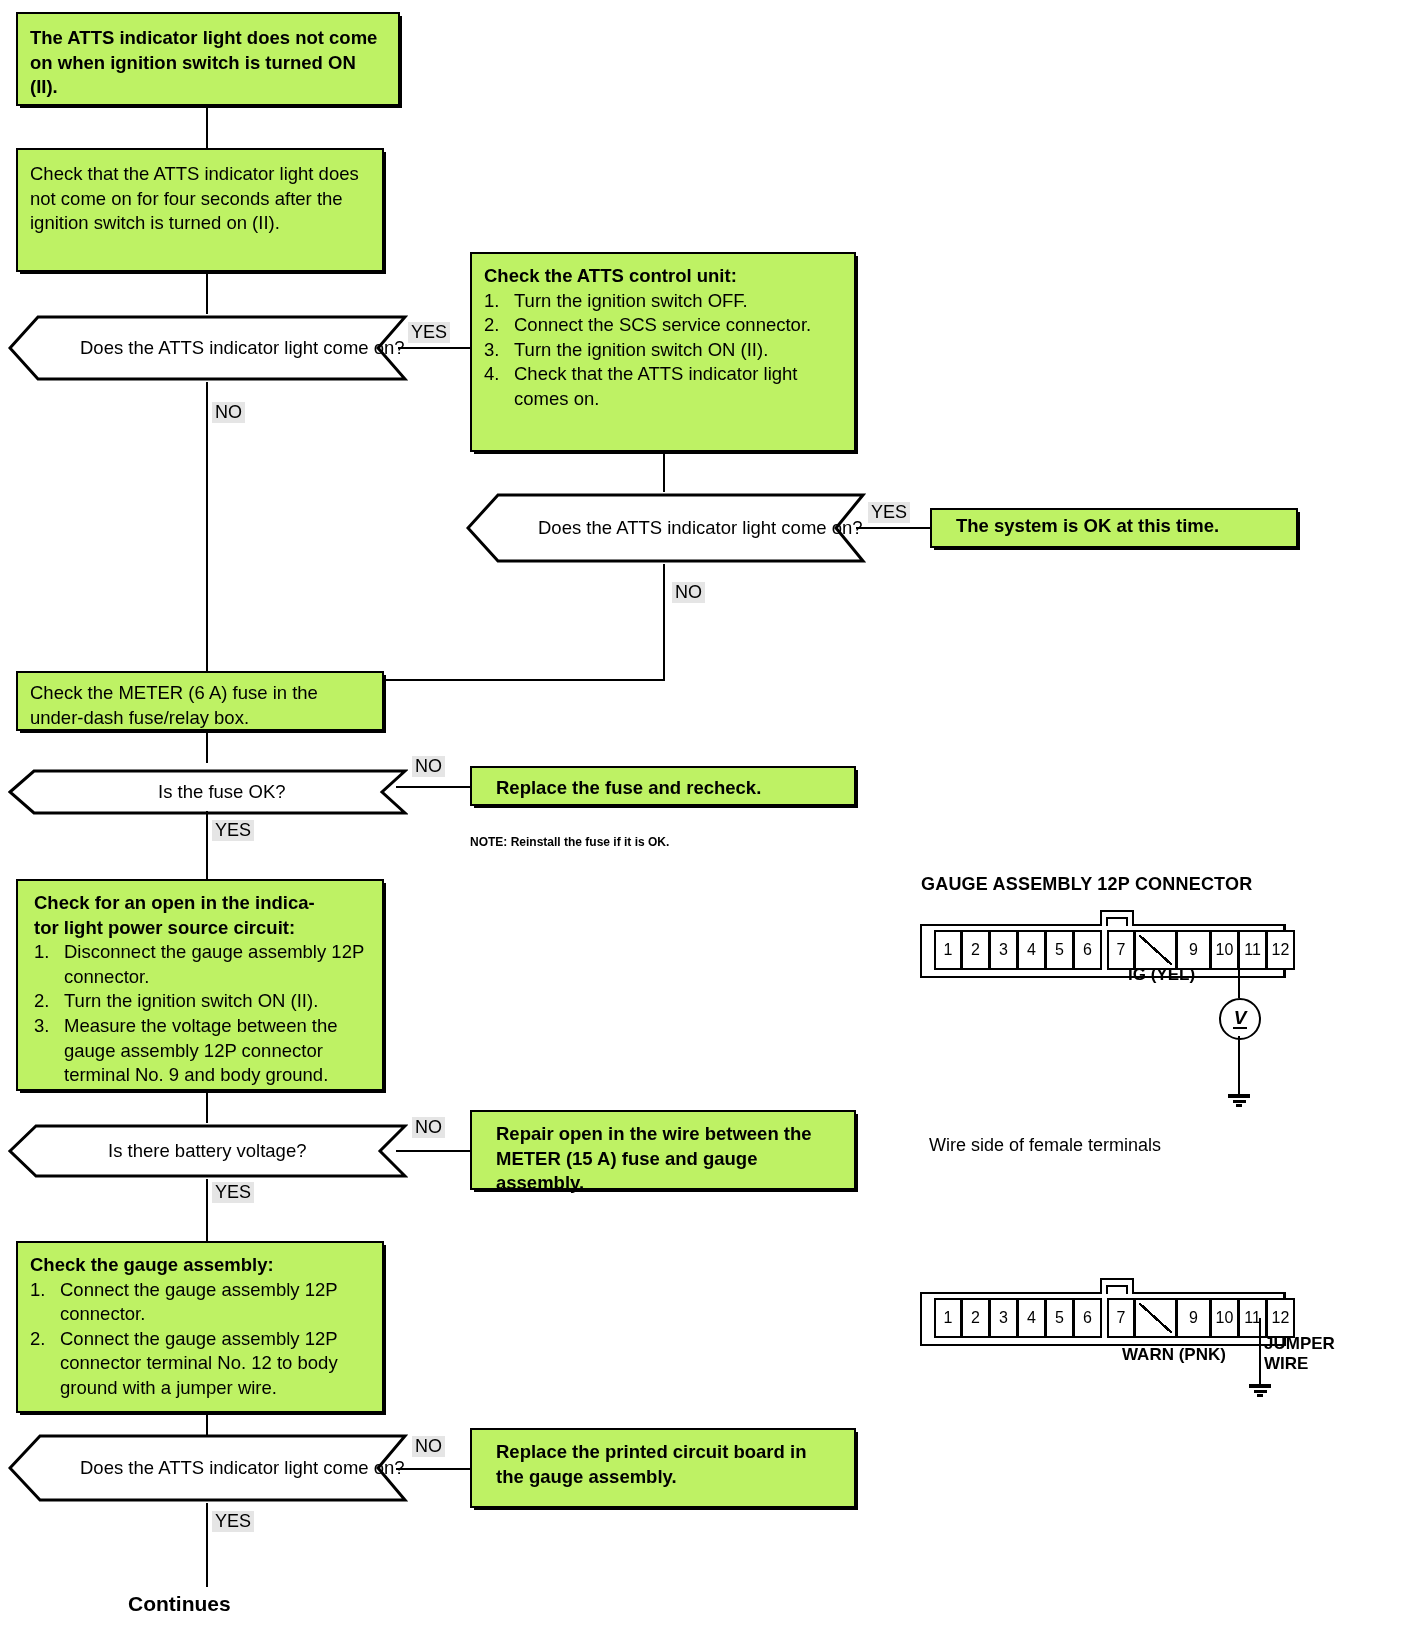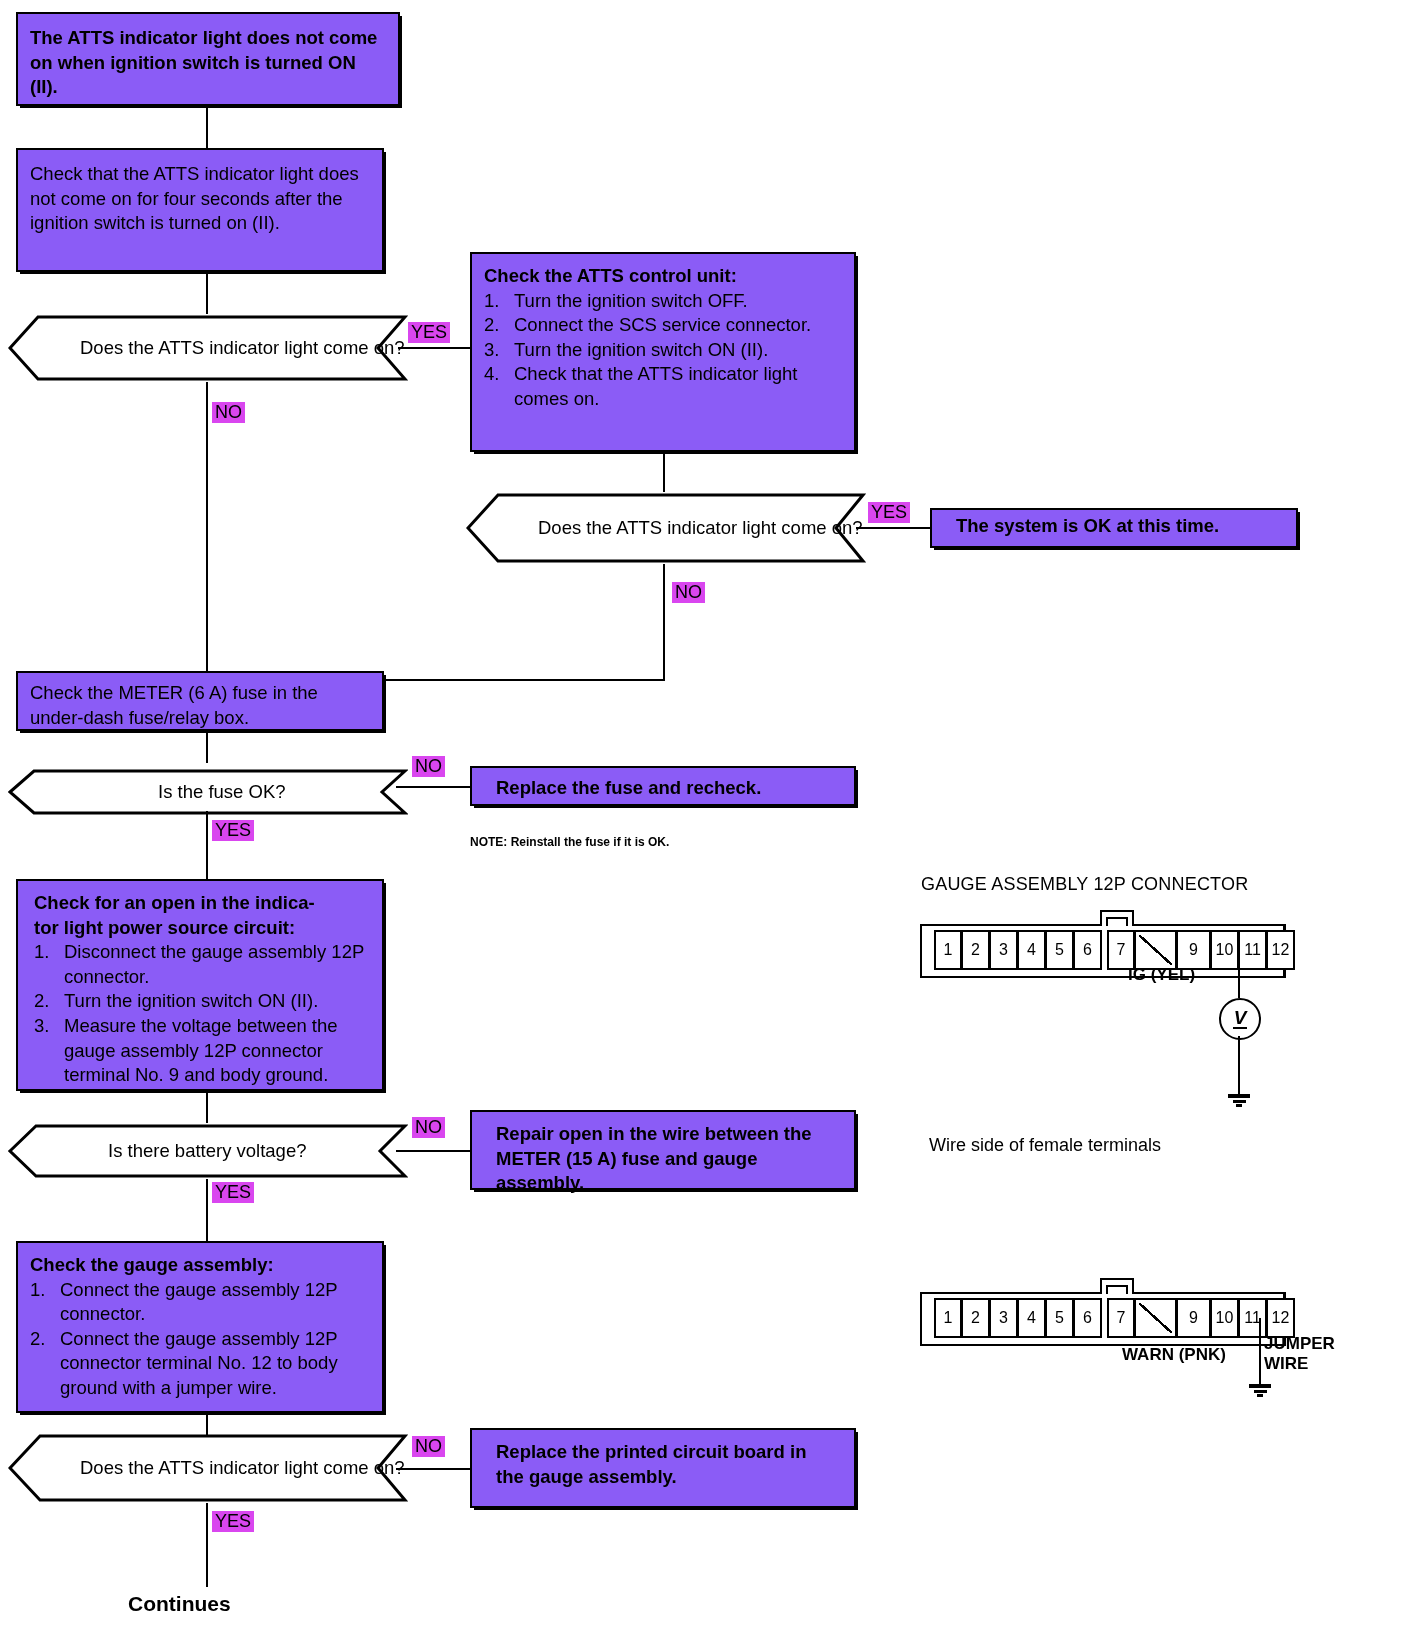--- a/index.html
+++ b/index.html
@@ -8,21 +8,21 @@
     font-family:"Liberation Sans", sans-serif;
     color:#000;
     -webkit-font-smoothing:none;
   }
   .canvas{position:absolute;left:0;top:0;width:1408px;height:1632px;}
   .node{position:absolute;box-sizing:border-box;}
 
   
   .box{
     border:2px solid #000;
-    background:#8b5cf6;
+    background:#bef264;
     box-shadow:3px 3px 0 -1px #000;
     padding:8px 12px;
     font-size:18.5px;
     line-height:1.33;
   }
   .box.bold{font-weight:bold;}
   .box .hdr{font-weight:bold;display:block;}
 
   
   ol.steps{margin:0;padding:0;list-style:none;}
@@ -43,21 +43,21 @@
   }
   .hex svg{position:absolute;left:0;top:0;width:100%;height:100%;}
   .hex .htxt{position:relative;padding-left:72px;z-index:2;}
 
   
   .vline{position:absolute;width:2px;background:#000;}
   .hline{position:absolute;height:2px;background:#000;}
 
   .lbl{
     position:absolute;font-size:18px;
-    background:#d946ef;padding:0 3px;white-space:nowrap;
+    background:#e5e5e5;padding:0 3px;white-space:nowrap;
   }
   .plain{position:absolute;font-size:18px;white-space:nowrap;}
   .plain.b{font-weight:bold;}
 
   
   .conn{position:absolute;}
   .conn .shell{
     position:absolute;left:0;top:14px;
     border:2px solid #000;border-right-width:3px;
     height:54px;box-sizing:border-box;
@@ -81,21 +81,21 @@
   .conn .tab{
     position:absolute;width:34px;height:16px;
     border:2px solid #000;border-bottom:none;
     box-sizing:border-box;background:#fff;
   }
   .conn .tab::after{
     content:"";position:absolute;left:4px;top:5px;right:4px;bottom:0;
     border:2px solid #000;border-bottom:none;box-sizing:border-box;
   }
   .wirelbl{position:absolute;font-size:17px;font-weight:bold;white-space:nowrap;}
-  .conntitle{position:absolute;font-size:18px;font-weight:normal;letter-spacing:.2px;text-align:right;}
+  .conntitle{position:absolute;font-size:18px;font-weight:bold;letter-spacing:.2px;text-align:right;}
   .capt{position:absolute;font-size:18px;}
 
   .vmeter{
     position:absolute;width:38px;height:38px;border:2.5px solid #000;
     border-radius:50%;display:flex;align-items:center;justify-content:center;
     font-size:19px;font-weight:bold;font-style:italic;background:#fff;
   }
   .vmeter .vu{border-bottom:2.5px solid #000;line-height:.95;padding:0 1px;}
 
   .gnd{position:absolute;}

